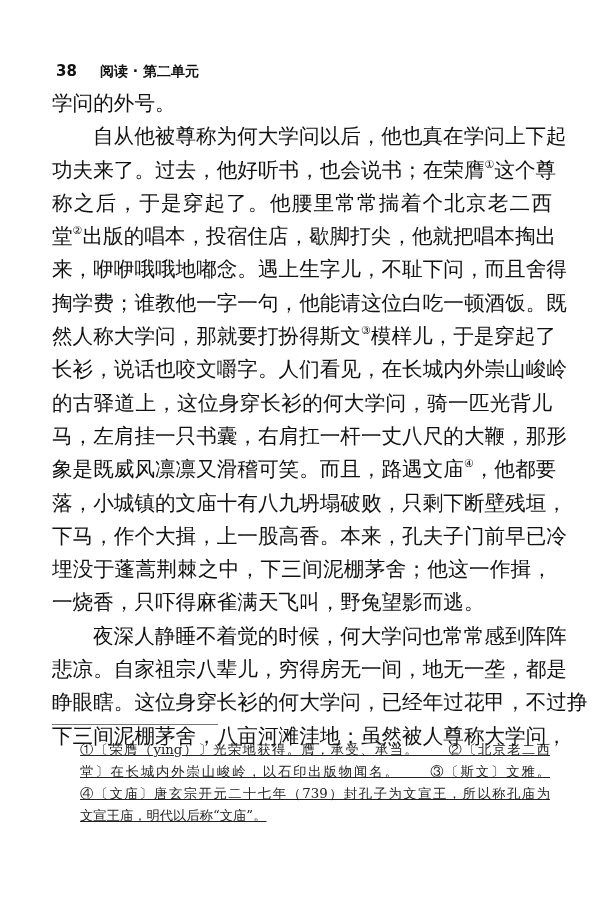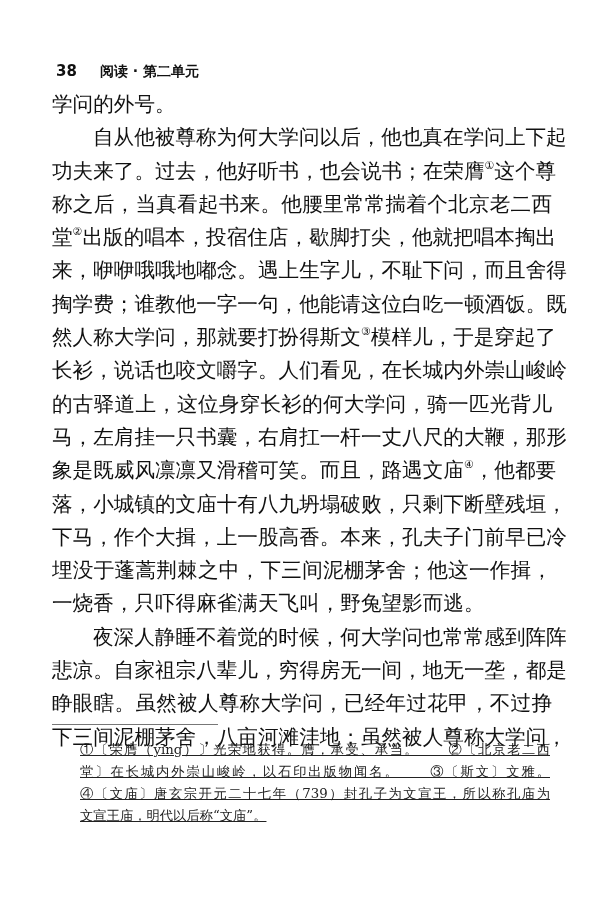--- a/index.html
+++ b/index.html
@@ -1,21 +1,21 @@
 <!DOCTYPE html>
 <html><head>
   <meta charset="utf-8">
   <style>
     html, body { margin: 0; padding: 0; background: #ffffff; }
     body { width: 600px; height: 901px; position: relative; overflow: hidden; color: #111; }
     .page { position: absolute; left: 0; top: 0; width: 515px; height: 901px; }
     .header { position: absolute; left: 56px; top: 62px; height: 24px; display: flex; align-items: baseline; font-family: "DejaVu Sans", sans-serif; }
     .page-num { font-size: 15px; font-weight: bold; letter-spacing: 0px; width: 44px; }
     .section { font-size: 14px; font-family: "DejaVu Sans", sans-serif; font-weight: bold; }
-    .body { position: absolute; left: 52px; top: 87px; width: 500px; font-family: Liberation Sans, sans-serif; font-size: 20.6px; line-height: 33.3px; }
+    .body { position: absolute; left: 52px; top: 87px; width: 500px; font-family: Liberation Serif, serif; font-size: 20.6px; line-height: 33.3px; }
     .line { white-space: nowrap; height: 33.3px; text-align: justify; text-align-last: justify; }
     .line.last { text-align-last: left; }
     .line.indent { padding-left: 41px; }
     sup.fn { font-size: 11px; vertical-align: 9px; line-height: 0; }
     .rule { position: absolute; left: 52px; top: 724px; width: 166px; height: 1px; background: #777; }
     .notes { position: absolute; left: 80px; top: 739px; width: 470px; font-family: "DejaVu Serif", serif; font-size: 13.3px; line-height: 22px; color: #222; text-decoration: underline; }
     .note-line { white-space: nowrap; height: 22px; text-align: justify; text-align-last: justify; }
     .note-line.last { text-align-last: left; }
   </style>
 </head>
@@ -25,36 +25,36 @@
 
   <div class="header">
     <span class="page-num">38</span>
     <span class="section">阅读 · 第二单元</span>
   </div>
 
   <div class="body">
     <div class="line last"><span>学问的外号。</span></div>
     <div class="line indent"><span>自从他被尊称为何大学问以后，他也真在学问上下起</span></div>
     <div class="line"><span>功夫来了。过去，他好听书，也会说书；在荣膺</span><sup class="fn">①</sup><span>这个尊</span></div>
-    <div class="line"><span>称之后，当真看起书来。他腰里常常揣着个北京老二西</span></div>
+    <div class="line"><span>称之后，于是穿起了。他腰里常常揣着个北京老二西</span></div>
     <div class="line"><span>堂</span><sup class="fn">②</sup><span>出版的唱本，投宿住店，歇脚打尖，他就把唱本掏出</span></div>
     <div class="line"><span>来，咿咿哦哦地嘟念。遇上生字儿，不耻下问，而且舍得</span></div>
     <div class="line"><span>掏学费；谁教他一字一句，他能请这位白吃一顿酒饭。既</span></div>
     <div class="line"><span>然人称大学问，那就要打扮得斯文</span><sup class="fn">③</sup><span>模样儿，于是穿起了</span></div>
     <div class="line"><span>长衫，说话也咬文嚼字。人们看见，在长城内外崇山峻岭</span></div>
     <div class="line"><span>的古驿道上，这位身穿长衫的何大学问，骑一匹光背儿</span></div>
     <div class="line"><span>马，左肩挂一只书囊，右肩扛一杆一丈八尺的大鞭，那形</span></div>
     <div class="line"><span>象是既威风凛凛又滑稽可笑。而且，路遇文庙</span><sup class="fn">④</sup><span>，他都要</span></div>
     <div class="line"><span>落，小城镇的文庙十有八九坍塌破败，只剩下断壁残垣，</span></div>
     <div class="line"><span>下马，作个大揖，上一股高香。本来，孔夫子门前早已冷</span></div>
     <div class="line"><span>埋没于蓬蒿荆棘之中，下三间泥棚茅舍；他这一作揖，</span></div>
     <div class="line last"><span>一烧香，只吓得麻雀满天飞叫，野兔望影而逃。</span></div>
     <div class="line indent"><span>夜深人静睡不着觉的时候，何大学问也常常感到阵阵</span></div>
     <div class="line"><span>悲凉。自家祖宗八辈儿，穷得房无一间，地无一垄，都是</span></div>
-    <div class="line"><span>睁眼瞎。虽然被人尊称大学问，已经年过花甲，不过挣</span></div>
+    <div class="line"><span>睁眼瞎。这位身穿长衫的何大学问，已经年过花甲，不过挣</span></div>
     <div class="line"><span>下三间泥棚茅舍，八亩河滩洼地；虽然被人尊称大学问，</span></div>
   </div>
 
   <div class="rule"></div>
 
   <div class="notes">
     <div class="note-line">①〔荣膺（yīng）〕光荣地获得。膺，承受、承当。　　②〔北京老二西</div>
     <div class="note-line">堂〕在长城内外崇山峻岭，以石印出版物闻名。　　③〔斯文〕文雅。</div>
     <div class="note-line">④〔文庙〕唐玄宗开元二十七年（739）封孔子为文宣王，所以称孔庙为</div>
     <div class="note-line last">文宣王庙，明代以后称“文庙”。</div>

